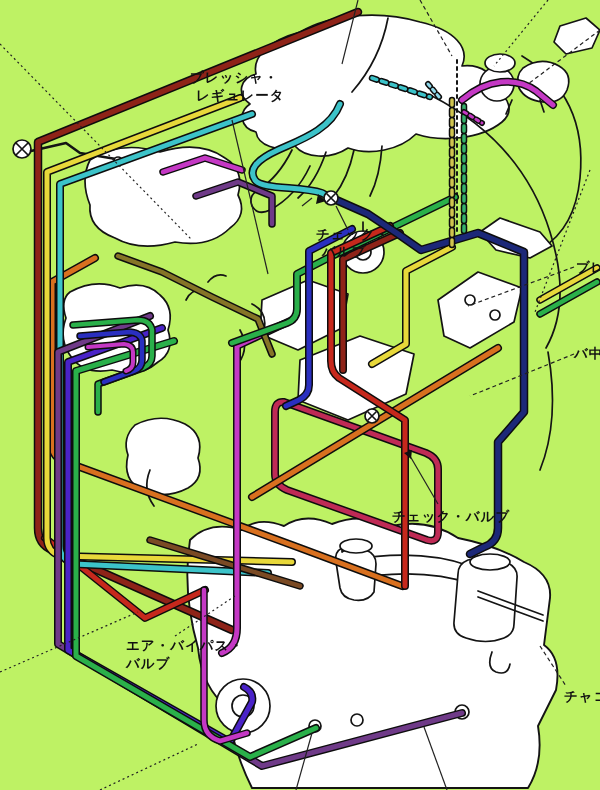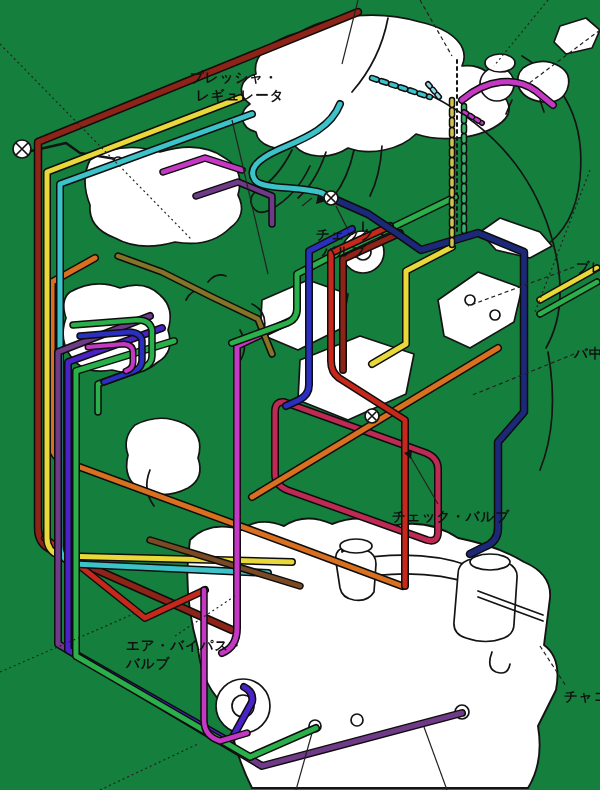--- a/index.html
+++ b/index.html
@@ -1,16 +1,16 @@
 <!DOCTYPE html>
 <html><head>
 <meta charset="utf-8">
 <style>
   html,body{margin:0;padding:0;background:#ffffff;}
-  .stage{position:relative;width:600px;height:790px;background:#15803d;overflow:hidden;}
+  .stage{position:relative;width:600px;height:790px;background:#bef264;overflow:hidden;}
   svg{display:block;}
   .art{fill:none;stroke:#141414;stroke-width:1.7;stroke-linecap:round;stroke-linejoin:round;}
   .art-fill{fill:#ffffff;stroke:#141414;stroke-width:1.7;stroke-linejoin:round;}
   .callout{fill:none;stroke:#222222;stroke-width:1.2;}
   .hose{fill:none;stroke-linecap:round;stroke-linejoin:round;}
   .hose-outline{fill:none;stroke-linecap:round;stroke-linejoin:round;}
   .jp-label{font-family:"DejaVu Sans",sans-serif;font-size:13.5px;font-weight:bold;fill:#111;letter-spacing:1px;}
 </style>
 </head>
 <body>

